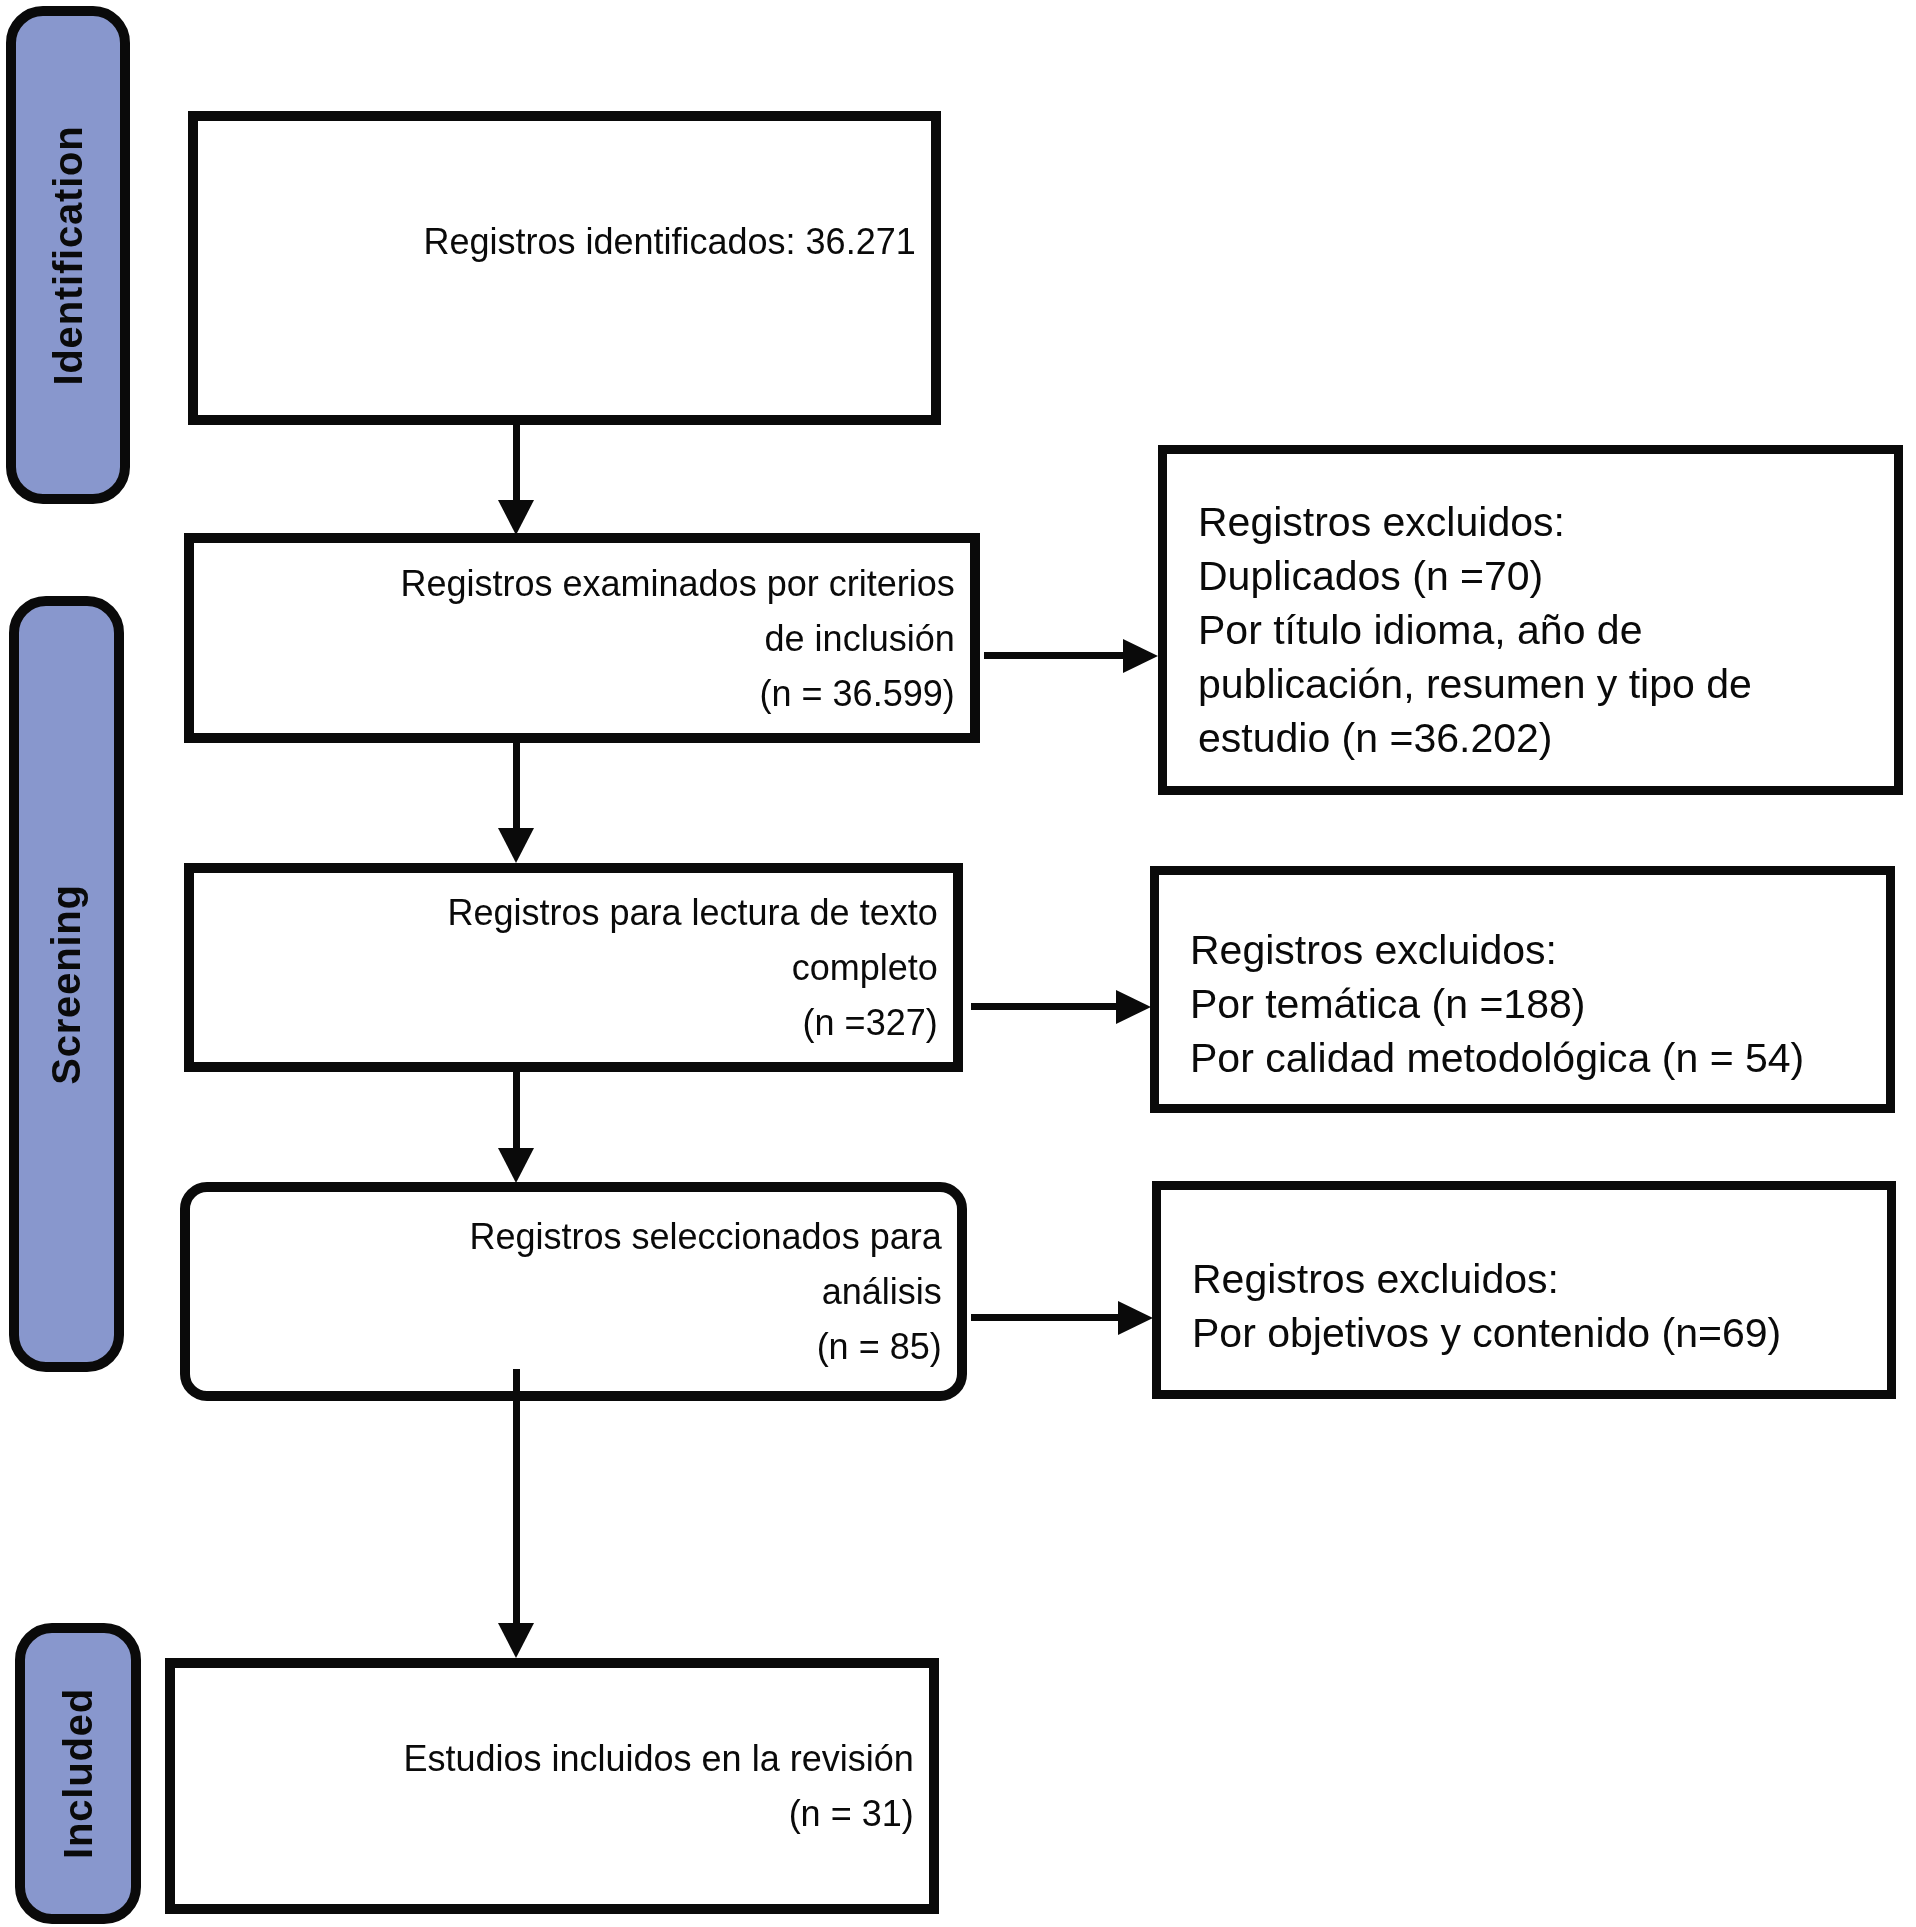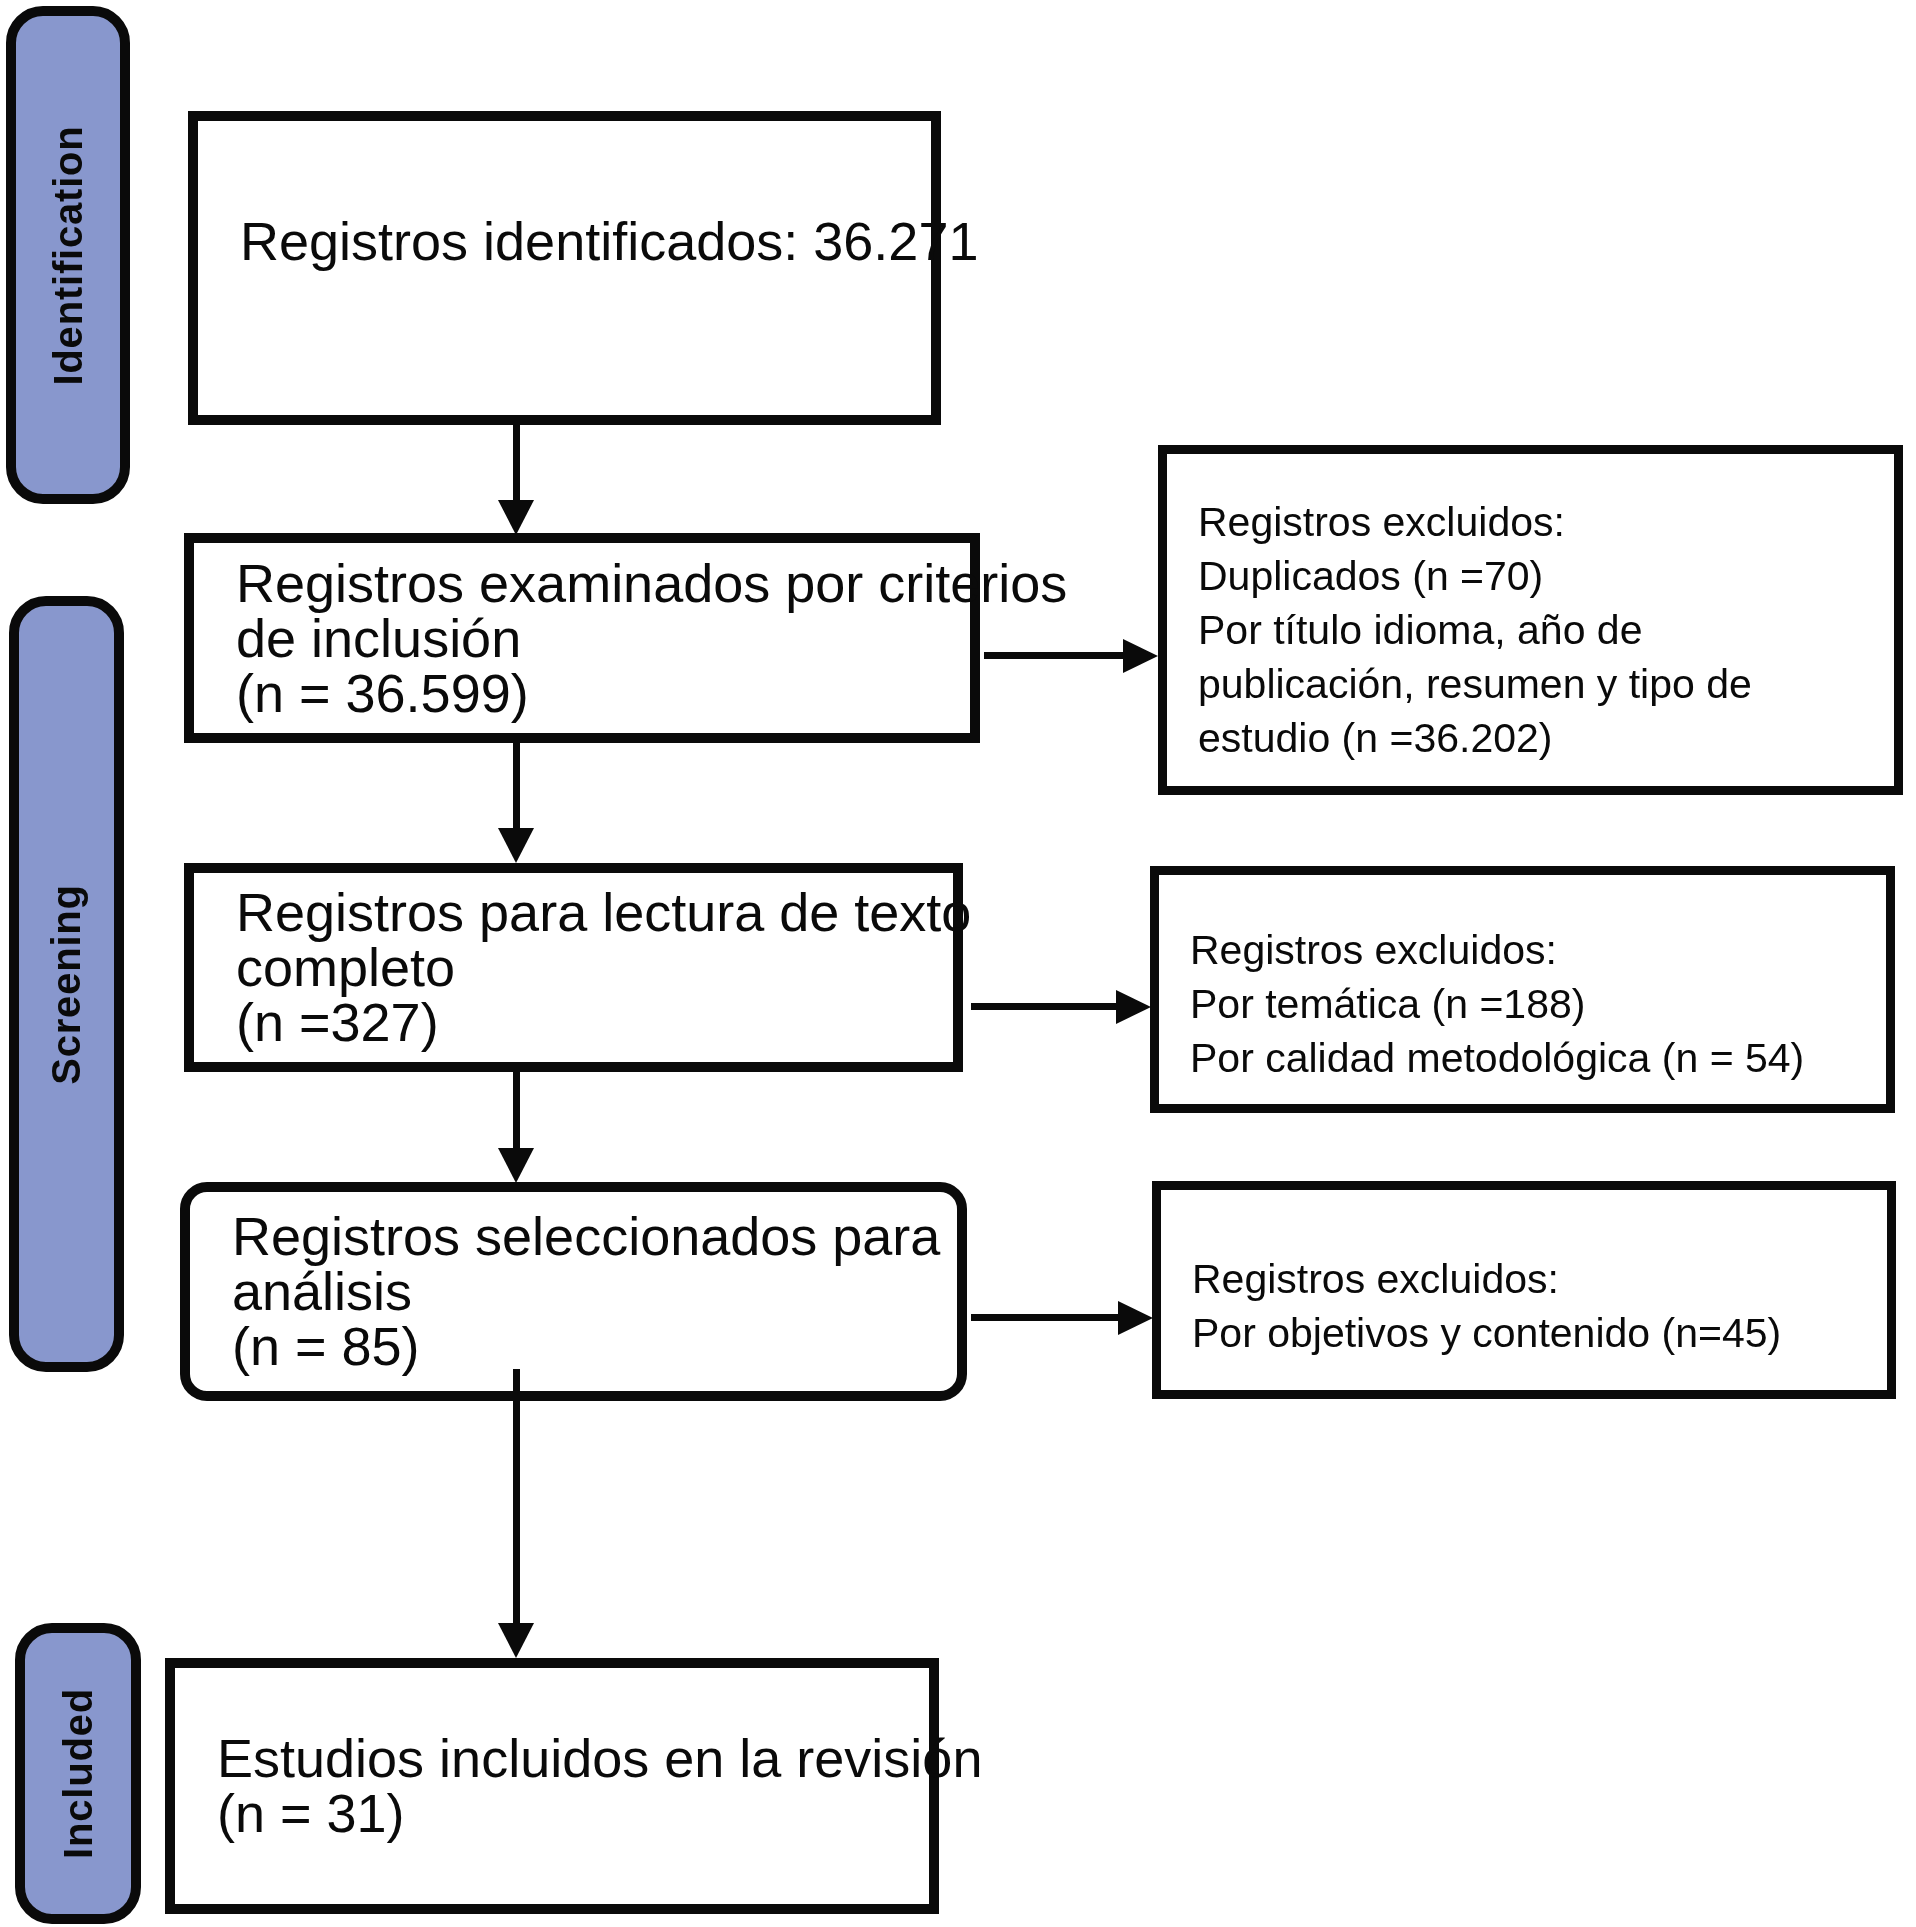--- a/index.html
+++ b/index.html
@@ -46,23 +46,24 @@
     background: #ffffff;
     border: 10px solid #0a0a0a;
     box-sizing: border-box;
     display: flex;
     flex-direction: column;
     justify-content: center;
     padding-left: 42px;
     padding-right: 15.3px;
   }
   .flow-box .line {
-    font-size: 54px;
+    font-size: 36px;
     line-height: 55px;
     white-space: nowrap;
+    text-align: right;
   }
   #box-identified { left: 188px; top: 111px;  width: 753px;  height: 314px; padding-bottom: 54px; }
   #box-screened   { left: 184px; top: 533px;  width: 796px; height: 210px; }
   #box-fulltext   { left: 184px; top: 863px; width: 779px; height: 209px; }
   #box-selected   { left: 180px; top: 1182px; width: 787px; height: 219px; border-radius: 27px; }
   #box-included   { left: 165px; top: 1658px; width: 774px; height: 256px; border-width: 10.7px; }
 
   
   .excl-box {
     position: absolute;
@@ -161,21 +162,21 @@
   </div>
 
   <div class="excl-box" id="excl-fulltext">
     <div class="line">Registros excluidos:</div>
     <div class="line">Por temática (n =188)</div>
     <div class="line">Por calidad metodológica (n = 54)</div>
   </div>
 
   <div class="excl-box" id="excl-selection">
     <div class="line">Registros excluidos:</div>
-    <div class="line">Por objetivos y contenido (n=45)</div>
+    <div class="line">Por objetivos y contenido (n=69)</div>
   </div>
 
   <div>
     <div class="vshaft" style="left:513px; top:424px; height:78px;"></div>
     <div class="vhead" style="left:498px; top:500px;"></div>
   </div>
 
   <div>
     <div class="vshaft" style="left:513px; top:742px; height:88px;"></div>
     <div class="vhead" style="left:498px; top:828px;"></div>

